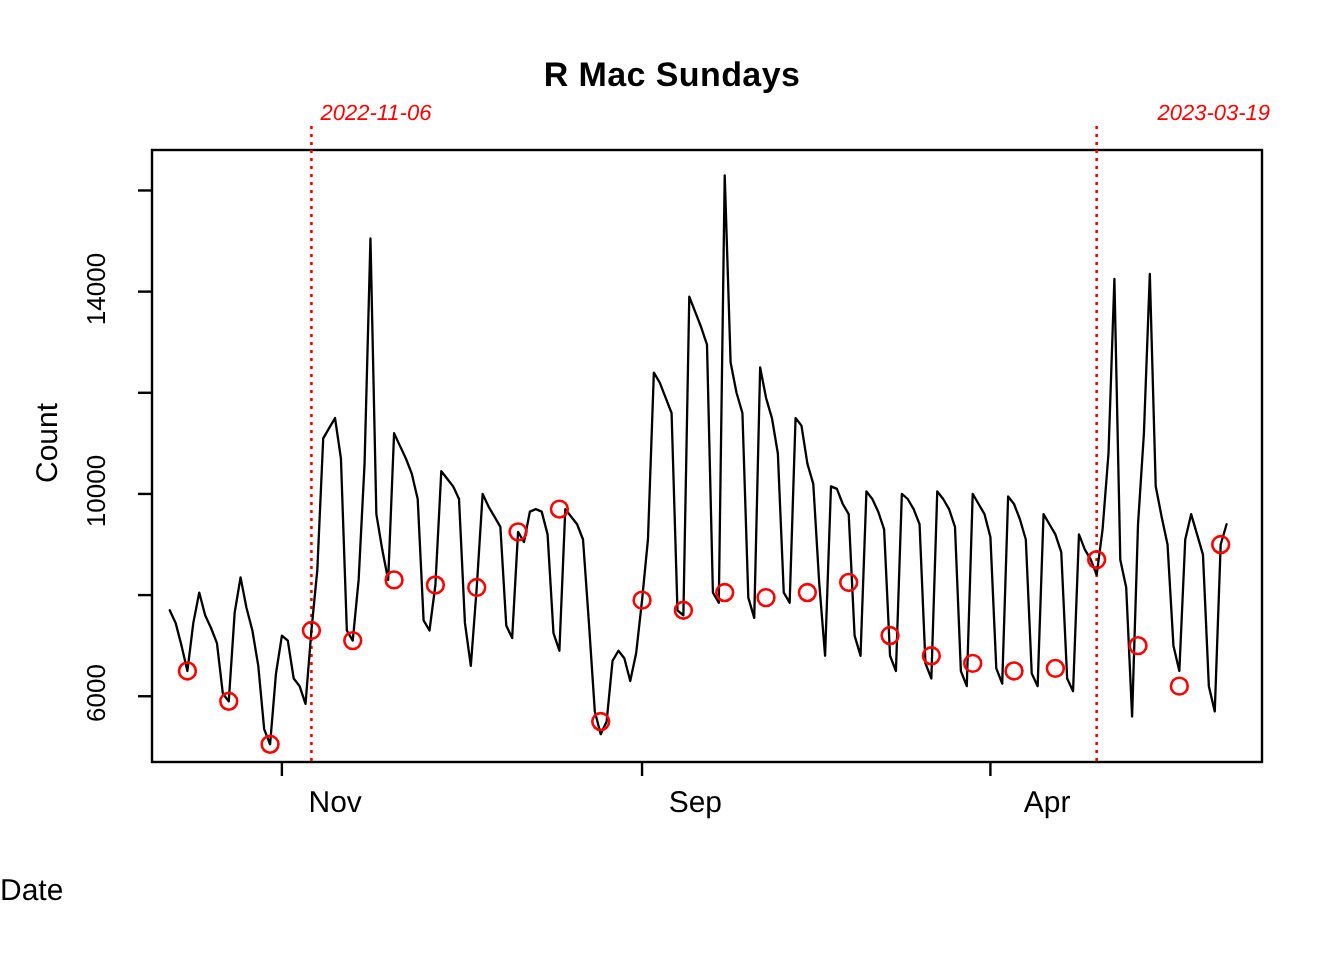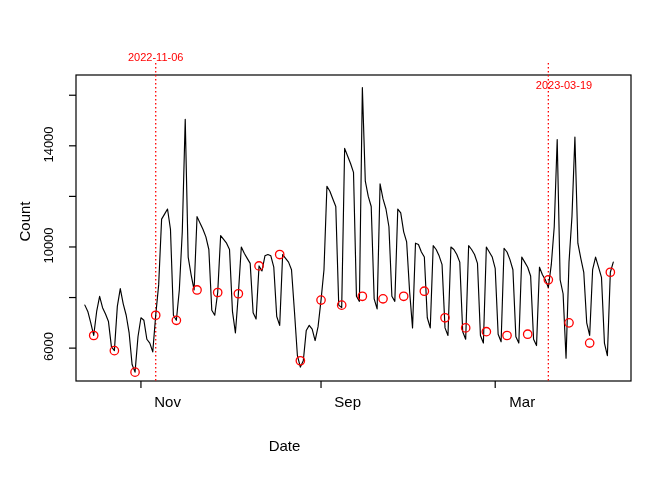--- a/index.html
+++ b/index.html
@@ -3,33 +3,34 @@
 <meta charset="utf-8">
 <style>
   html,body{margin:0;padding:0;background:#ffffff;}
   body{width:672px;height:480px;overflow:hidden;
        font-family:"Liberation Sans",sans-serif;color:#000;}
   #stage{position:relative;width:672px;height:480px;}
   #plot{position:absolute;left:0;top:0;}
   .txt{position:absolute;white-space:nowrap;}
   #title{left:0;top:28px;width:672px;text-align:center;
          font-size:17px;font-weight:bold;letter-spacing:.2px;}
-  #xlab{left:0;top:437px;width:569px;text-align:center;font-size:15px;}
+  #xlab{left:0;top:437px;width:569px;text-align:left;font-size:15px;}
   #ylab{left:-26px;top:213px;width:100px;text-align:center;font-size:15px;
         transform:rotate(-90deg);transform-origin:50% 50%;}
   .ytick{font-size:13px;transform:rotate(-90deg);transform-origin:50% 50%;
          text-align:center;width:60px;}
   .xtick{font-size:15px;text-align:right;width:80px;}
-  .vlab{font-size:11px;color:#ff0000;text-align:center;width:120px;}
+  .vlab{font-size:11px;color:#ff0000;text-align:right;width:120px;font-style:italic;}
 </style>
 </head>
 <body>
 
 <div id="stage">
 
+  <div class="txt" id="title">R Mac Sundays</div>
 
   <div class="txt" id="xlab">Date</div>
 
   <div class="txt" id="ylab">Count</div>
 
   <svg id="plot" width="672" height="480">
     <g id="axes-g">
       <rect id="plot-frame" x="76" y="75" width="555" height="306" fill="none" stroke="#000000" stroke-width="1.2"></rect>
       <g id="ytick-marks">
           <line x1="69" y1="348.12396694214874" x2="76" y2="348.12396694214874" stroke="#000" stroke-width="1.2"></line>
@@ -81,19 +82,19 @@
   </svg>
 
   <div id="ylabels">
       <div class="txt ytick" style="left: 18px; top: 339.124px;">6000</div>
       <div class="txt ytick" style="left: 18px; top: 237.967px;">10000</div>
       <div class="txt ytick" style="left: 18px; top: 136.81px;">14000</div>
     </div>
   <div id="xlabels">
       <div class="txt xtick" style="left: 100.947px; top: 393px;">Nov</div>
       <div class="txt xtick" style="left: 281.027px; top: 393px;">Sep</div>
-      <div class="txt xtick" style="left: 455.202px; top: 393px;">Mar</div>
+      <div class="txt xtick" style="left: 455.202px; top: 393px;">Apr</div>
     </div>
 
   <div class="txt vlab" id="vlab1" style="left: 95.7074px; top: 51px;">2022-11-06</div>
-  <div class="txt vlab" id="vlab2" style="left: 504px; top: 51px; margin-top: 28px;">2023-03-19</div>
+  <div class="txt vlab" id="vlab2" style="left: 515px; top: 51px;">2023-03-19</div>
 
 </div>
 
 </body></html>

